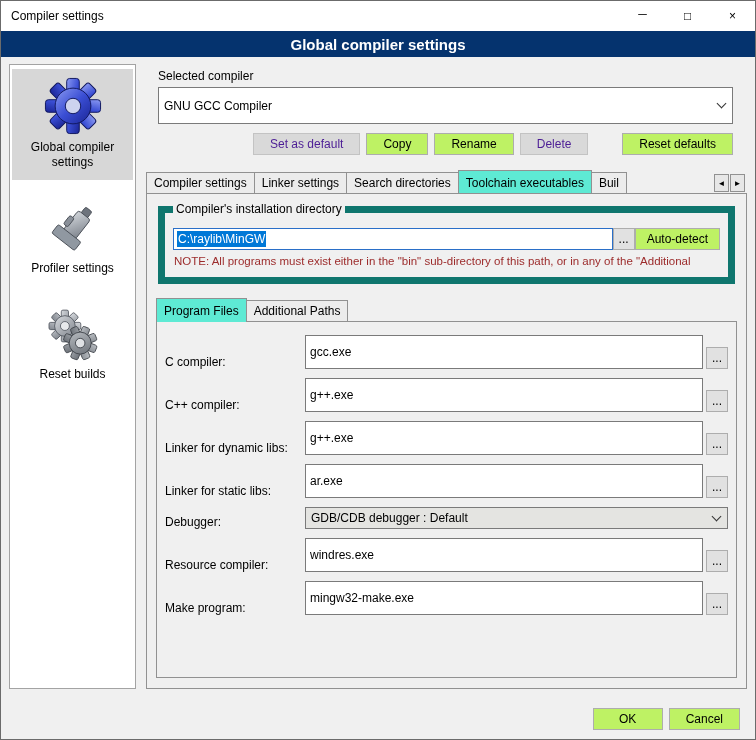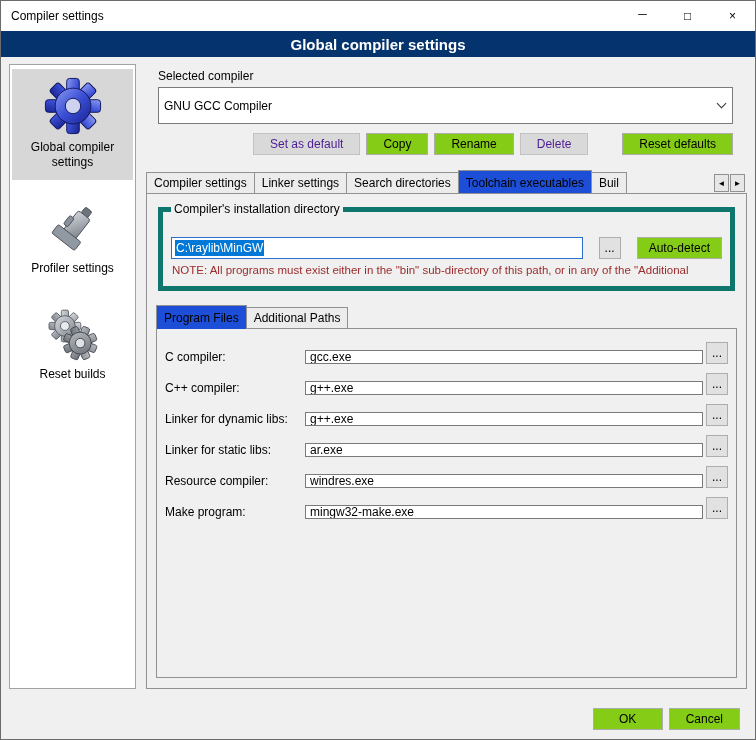--- a/index.html
+++ b/index.html
@@ -44,67 +44,67 @@
   
   .combo {
     height: 37px; border: 1px solid #7a7a7a; background: #fff;
     display: flex; align-items: center; padding: 0 7px 0 5px; gap: 6px;
   }
   .combo-top { margin: 0 14px 0 12px; }
   .combo-value { flex: 1; overflow: hidden; white-space: nowrap; }
   .chev { width: 7px; height: 7px; border-right: 1.4px solid #333; border-bottom: 1.4px solid #333; transform: rotate(45deg); flex: 0 0 auto; margin-top: -4px; }
   
   .btn {
-    background: #84cc16; border: 1px solid #adadad;
+    background: #bef264; border: 1px solid #adadad;
     font-family: inherit; font-size: 12px; height: 22px;
     padding: 0 16px; cursor: default;
   }
   .btn.disabled { background: #d9d9d9; border-color: #c3c3c3; color: #4c1d95; }
   .btn-row { display: flex; gap: 6px; margin: 9px 14px 0 12px; align-items: center; }
   .btn-spacer { width: 89px; flex: 0 0 auto; }
   .btn-reset { margin-left: auto; }
   
   .tab-strip { display: flex; align-items: flex-end; margin-top: 15px; position: relative; padding-right: 32px; overflow: hidden; }
   .tab {
     border: 1px solid #919191; border-bottom: none; background: #ececec;
     padding: 3px 7px; white-space: nowrap; position: relative;
   }
   .tab + .tab { margin-left: -1px; }
-  .tab.active { background: #1d4ed8; padding-top: 5px; padding-bottom: 4px; margin-bottom: -1px; z-index: 2; }
+  .tab.active { background: #5eead4; padding-top: 5px; padding-bottom: 4px; margin-bottom: -1px; z-index: 2; }
   .tab-scroll { position: absolute; right: 2px; bottom: 1px; display: flex; gap: 1px; }
   .scroll-btn { width: 15px; height: 18px; border: 1px solid #919191; background: #e7e7e7; font-size: 8px; display: flex; align-items: center; justify-content: center; padding: 0; font-family: inherit; }
   .tab-panel {
     flex: 1; border: 1px solid #919191; background: #f0f0f0;
     padding: 8px 9px 10px; display: flex; flex-direction: column;
     margin-bottom: 10px; min-height: 0;
   }
   
-  fieldset.group { border: 5px solid #0f766e; margin: 0 2px; padding: 2px 8px 9px; }
+  fieldset.group { border: 7px solid #0f766e; margin: 0 2px; padding: 2px 8px 9px; }
   legend { padding: 0 3px; font-size: 12px; }
-  .dir-row { display: flex; gap: 16px; align-items: center; margin-top: 19px; }
+  .dir-row { display: flex; gap: 0; align-items: center; margin-top: 10px; }
   .dir-input {
     flex: 1; height: 22px; border: 1px solid #2a6fc8; background: #fff;
     display: flex; align-items: center; padding-left: 3px;
     overflow: hidden; white-space: nowrap; cursor: text;
   }
   .sel-text { background: #0078d7; color: #fff; padding: 1px 1px; }
   .browse-btn {
     width: 22px; height: 22px; flex: 0 0 auto; padding: 0;
     display: flex; align-items: center; justify-content: center;
     background: #e1e1e1; border: 1px solid #adadad; font-family: inherit; font-size: 12px;
   }
   .autodetect-btn { height: 22px; padding: 0 11px; flex: 0 0 auto; }
   .note { color: #9c2b2b; font-size: 11.5px; margin: 5px 0 1px 1px; white-space: nowrap; overflow: hidden; }
   
   .subtab-strip { display: flex; align-items: flex-end; margin-top: 14px; position: relative; }
   .sub-panel { flex: 1; border: 1px solid #919191; padding: 13px 8px 8px; min-height: 0; }
   .field-row { display: flex; align-items: flex-end; margin-bottom: 9px; }
   .field-label { width: 140px; flex: 0 0 auto; }
   .field-input {
-    flex: 1; height: 14px; border: 1px solid #7a7a7a; background: #fff;
+    flex: 1; height: 34px; border: 1px solid #7a7a7a; background: #fff;
     padding: 0 4px; font-family: inherit; font-size: 12px; min-width: 0;
   }
   .field-row .browse-btn { margin-left: 3px; }
   .combo-gray { flex: 1; height: 22px; background: #e4e4e1; border: 1px solid #7a7a7a; display: flex; align-items: center; padding: 0 7px 0 5px; gap: 6px; }
   
   .footer { flex: 0 0 auto; height: 40px; display: flex; align-items: center; justify-content: flex-end; gap: 6px; padding-right: 15px; }
   .footer .btn { min-width: 70px; }
 </style>
 </head>
 <body>
@@ -284,20 +284,27 @@
             <input class="field-input" value="g++.exe" style="">
             <button class="browse-btn">...</button>
           </div>
 
           <div class="field-row">
             <span class="field-label">Linker for static libs:</span>
             <input class="field-input" value="ar.exe" style="">
             <button class="browse-btn">...</button>
           </div>
 
+          <div class="field-row">
+            <span class="field-label">Debugger:</span>
+            <div class="combo-gray">
+              <span class="combo-value">GDB/CDB debugger : Default</span>
+              <span class="chev"></span>
+            </div>
+          </div>
 
           <div class="field-row">
             <span class="field-label">Resource compiler:</span>
             <input class="field-input" value="windres.exe" style="">
             <button class="browse-btn">...</button>
           </div>
 
           <div class="field-row">
             <span class="field-label">Make program:</span>
             <input class="field-input" value="mingw32-make.exe" style="">

